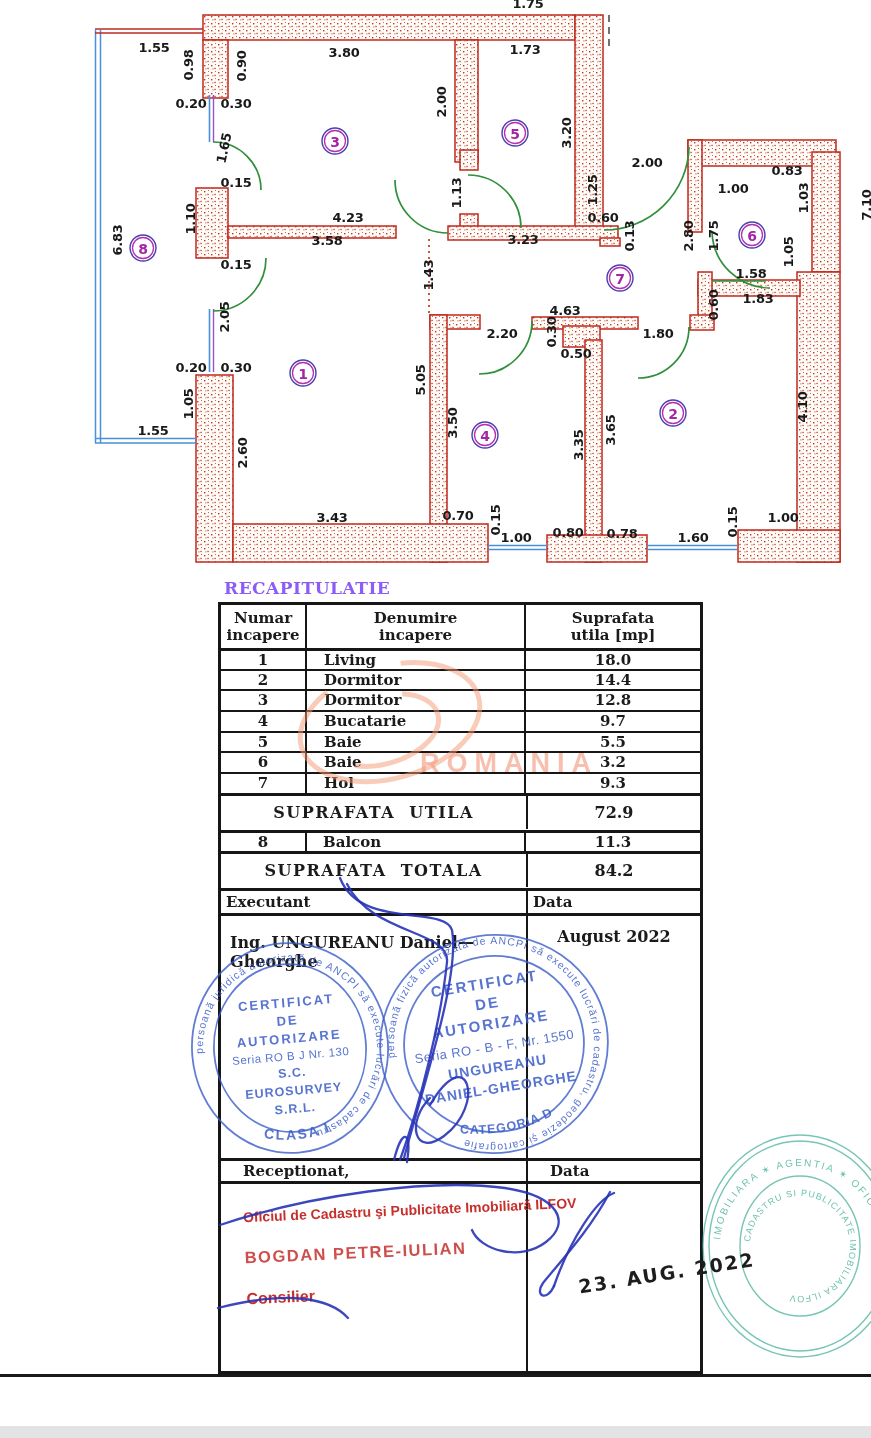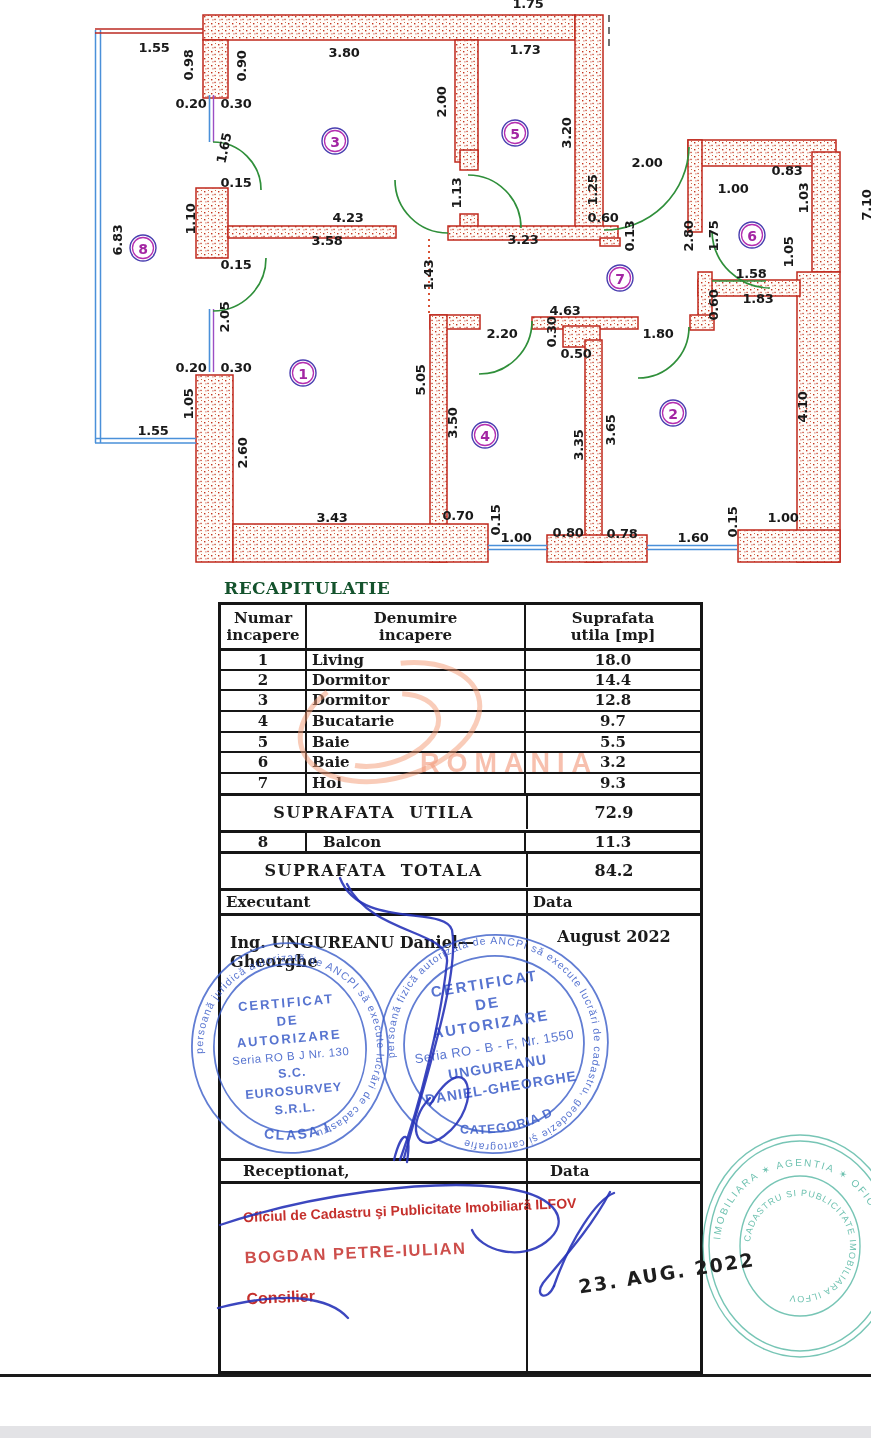--- a/index.html
+++ b/index.html
@@ -13,36 +13,36 @@
   .winP{stroke:#9a4fc4;stroke-width:1.4;fill:none;}
   .balc{stroke:#4a90d9;stroke-width:1.5;fill:none;}
   .redl{stroke:#bb2a22;stroke-width:1.5;fill:none;}
   .dotl{stroke:#d4401f;stroke-width:1.8;stroke-dasharray:2,4;fill:none;}
   .dashl{stroke:#444;stroke-width:1.5;stroke-dasharray:7,5;fill:none;}
   .dim{font:bold 13px "DejaVu Sans", sans-serif;fill:#191919;text-anchor:middle;dominant-baseline:central;letter-spacing:-0.3px;}
   .room-num{font:bold 14px "DejaVu Sans", sans-serif;fill:#a326a3;text-anchor:middle;dominant-baseline:central;}
   .rc-out{fill:none;stroke:#4a3fb0;stroke-width:1.4;}
   .rc-in{fill:none;stroke:#b52fb0;stroke-width:1.3;}
   
-  #tbl-title{position:absolute;left:224px;top:578px;font:bold 17px "DejaVu Serif",serif;color:#14532d;letter-spacing:.5px;}
+  #tbl-title{position:absolute;left:224px;top:578px;font:bold 17px "DejaVu Serif",serif;color:#8b5cf6;letter-spacing:.5px;}
   #rtable{position:absolute;left:218px;top:602px;width:485px;height:772px;border:3px solid #161616;
           box-sizing:border-box;display:flex;flex-direction:column;color:#1b1b1b;}
   .row{display:flex;box-sizing:border-box;border-top:2px solid #161616;}
   .row.first{border-top:none;}
   .row.thick{border-top:3px solid #161616;}
   .c{box-sizing:border-box;overflow:hidden;}
   .c1{width:86px;border-right:2px solid #161616;}
   .c2{width:219px;border-right:2px solid #161616;}
   .c3{flex:1;}
   .merge{width:307px;border-right:2px solid #161616;}
   .ctr{text-align:center;}
   .thead{height:43px;font:bold 15px "DejaVu Serif",serif;}
   .thead .c{display:flex;flex-direction:column;justify-content:center;align-items:center;line-height:17px;}
   .drow{height:20.7px;font:bold 15px "DejaVu Serif",serif;line-height:18.5px;}
-  .drow .c2{padding-left:5px;}
+  .drow .c2{padding-left:17px;}
   .sumrow{height:37px;font:bold 16px "DejaVu Serif",serif;align-items:center;justify-content:space-between;}
   .sumrow .merge{text-align:center;letter-spacing:1.5px;word-spacing:7px;}
   .sumrow .c3{text-align:center;}
   .balrow{height:21px;font:bold 15px "DejaVu Serif",serif;line-height:19px;}
   .balrow .c2{padding-left:16px;}
   .exerow{height:25px;font:bold 15px "DejaVu Serif",serif;line-height:22px;}
   .exerow .merge,.exerow .c3{padding-left:5px;}
   .big1{height:245px;font:bold 16px "DejaVu Serif",serif;}
   .big1 .merge{padding:17px 0 0 9px;}
   .big1 .c3{padding-top:11px;text-align:center;}

